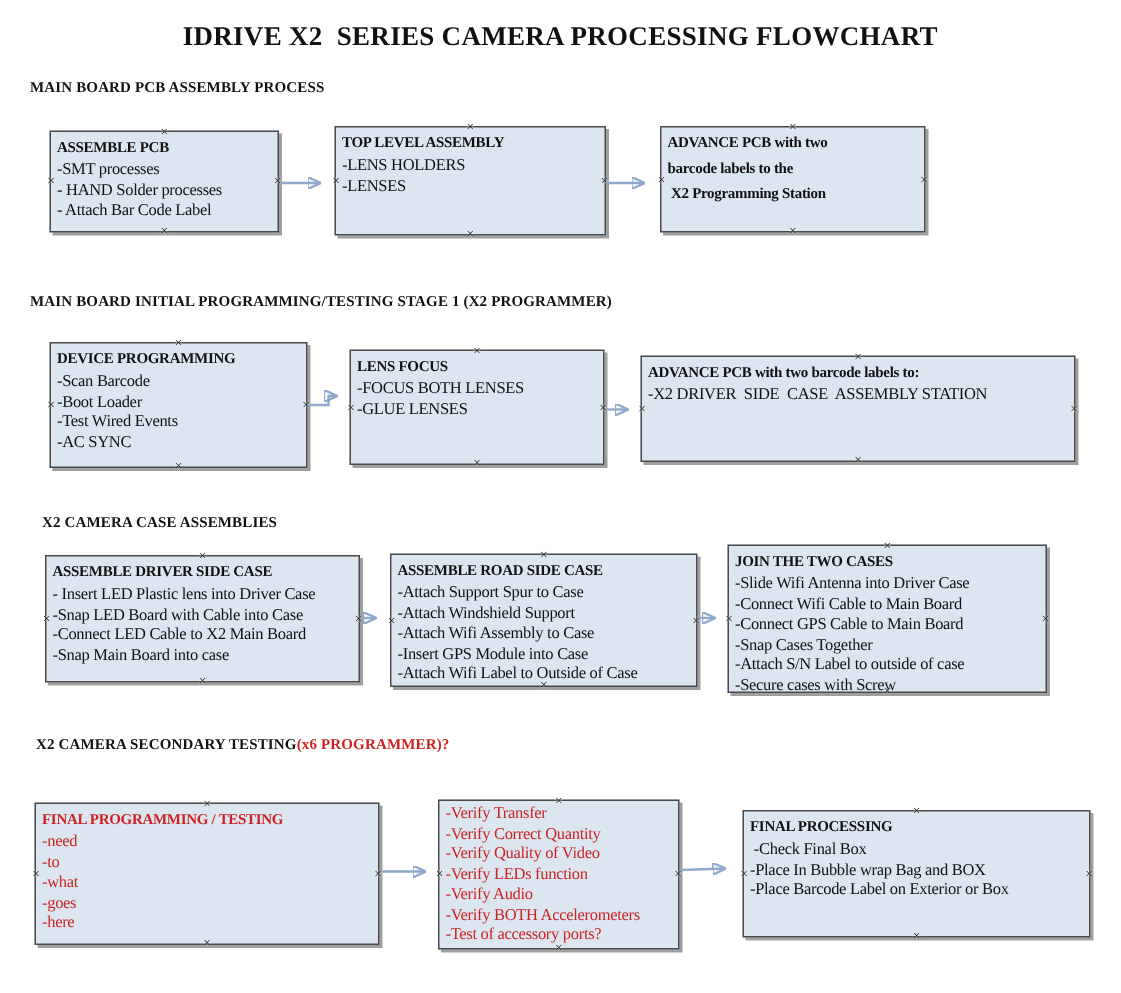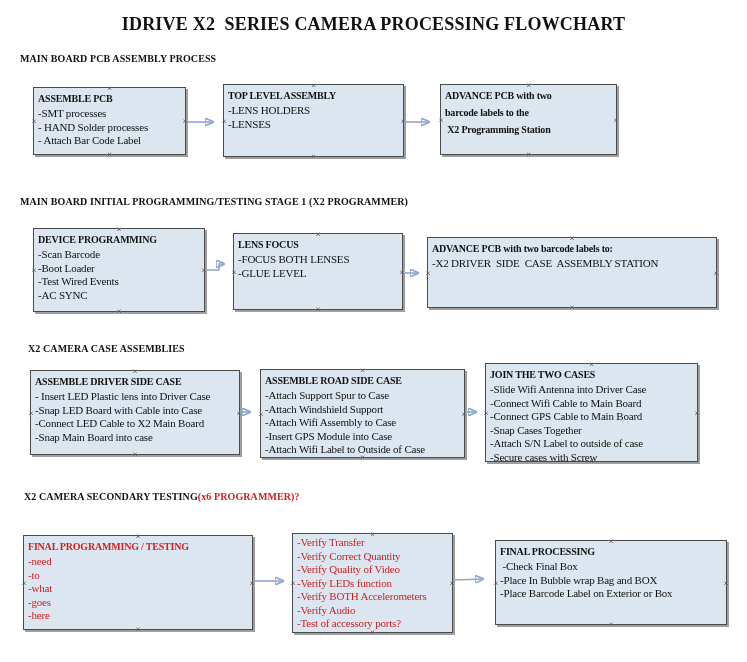--- a/index.html
+++ b/index.html
@@ -66,21 +66,21 @@
   <div class="box" style="left:33px;top:228px;width:172px;height:84px;">
     <div class="box-title">DEVICE PROGRAMMING</div>
     <ul><li>-Scan Barcode</li><li>-Boot Loader</li><li>-Test Wired Events</li><li>-AC SYNC</li></ul>
   <span class="anchor" style="left: 50%; top: 0%;">×</span>
       <span class="anchor" style="left: 50%; top: 100%;">×</span>
       <span class="anchor" style="left: 0%; top: 50%;">×</span>
       <span class="anchor" style="left: 100%; top: 50%;">×</span>
     </div>
   <div class="box" style="left:233px;top:233px;width:170px;height:77px;">
     <div class="box-title">LENS FOCUS</div>
-    <ul><li>-FOCUS BOTH LENSES</li><li>-GLUE LEVEL</li></ul>
+    <ul><li>-FOCUS BOTH LENSES</li><li>-GLUE LENSES</li></ul>
   <span class="anchor" style="left: 50%; top: 0%;">×</span>
       <span class="anchor" style="left: 50%; top: 100%;">×</span>
       <span class="anchor" style="left: 0%; top: 50%;">×</span>
       <span class="anchor" style="left: 100%; top: 50%;">×</span>
     </div>
   <div class="box" style="left:427px;top:237px;width:290px;height:71px;">
     <div class="box-title">ADVANCE PCB with two barcode labels to:</div>
     <ul><li>-X2 DRIVER  SIDE  CASE  ASSEMBLY STATION</li></ul>
   <span class="anchor" style="left: 50%; top: 0%;">×</span>
       <span class="anchor" style="left: 50%; top: 100%;">×</span>
@@ -115,21 +115,21 @@
 
   <div class="box red-box" style="left:23px;top:535px;width:230px;height:95px;">
     <div class="box-title">FINAL PROGRAMMING / TESTING</div>
     <ul><li>-need</li><li>-to</li><li>-what</li><li>-goes</li><li>-here</li></ul>
   <span class="anchor" style="left: 50%; top: 0%;">×</span>
       <span class="anchor" style="left: 50%; top: 100%;">×</span>
       <span class="anchor" style="left: 0%; top: 50%;">×</span>
       <span class="anchor" style="left: 100%; top: 50%;">×</span>
     </div>
   <div class="box red-box" style="left:292px;top:533px;width:161px;height:100px;">
-    <ul><li>-Verify Transfer</li><li>-Verify Correct Quantity</li><li>-Verify Quality of Video</li><li>-Verify LEDs function</li><li>-Verify BOTH Accelerometers</li><li>-Verify Audio</li><li>-Test of accessory ports?</li></ul>
+    <ul><li>-Verify Transfer</li><li>-Verify Correct Quantity</li><li>-Verify Quality of Video</li><li>-Verify LEDs function</li><li>-Verify Audio</li><li>-Verify BOTH Accelerometers</li><li>-Test of accessory ports?</li></ul>
   <span class="anchor" style="left: 50%; top: 0%;">×</span>
       <span class="anchor" style="left: 50%; top: 100%;">×</span>
       <span class="anchor" style="left: 0%; top: 50%;">×</span>
       <span class="anchor" style="left: 100%; top: 50%;">×</span>
     </div>
   <div class="box" style="left:495px;top:540px;width:232px;height:85px;">
     <div class="box-title">FINAL PROCESSING</div>
     <ul><li> -Check Final Box</li><li>-Place In Bubble wrap Bag and BOX</li><li>-Place Barcode Label on Exterior or Box</li></ul>
   <span class="anchor" style="left: 50%; top: 0%;">×</span>
       <span class="anchor" style="left: 50%; top: 100%;">×</span>

